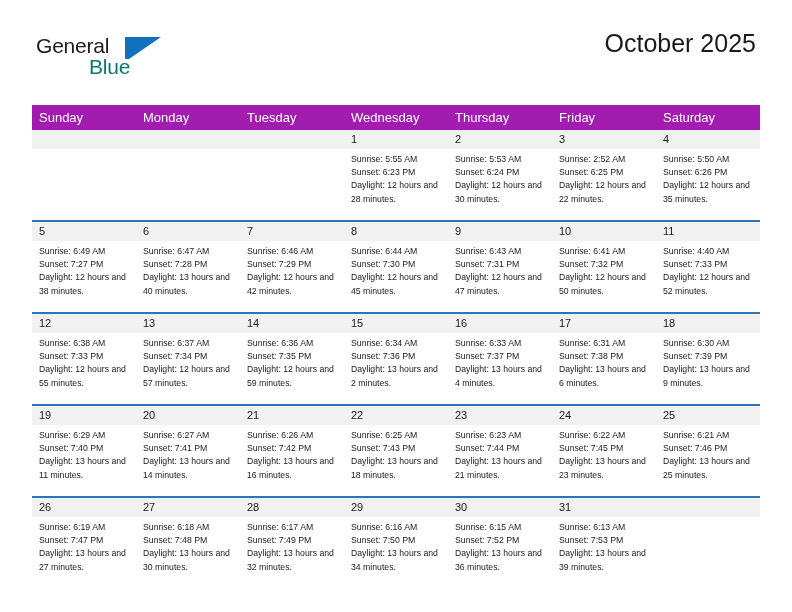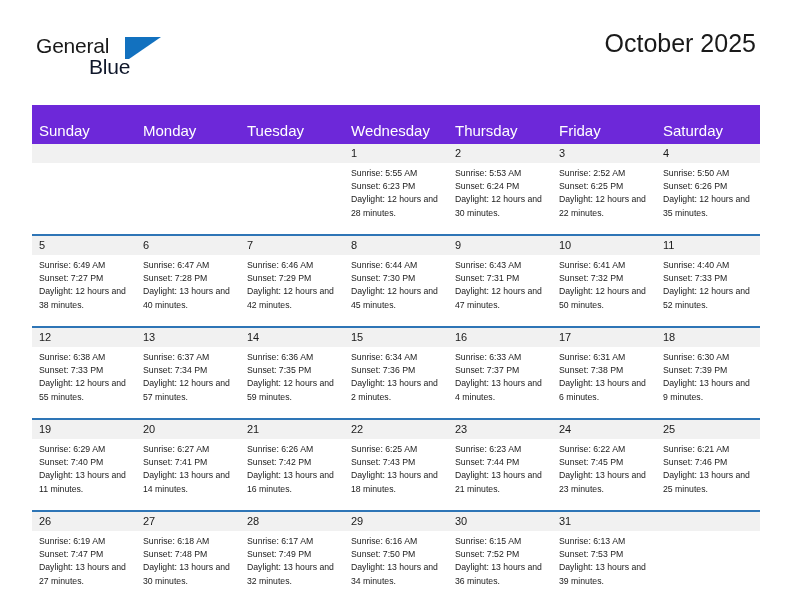--- a/index.html
+++ b/index.html
@@ -44,21 +44,21 @@
     letter-spacing: -0.2px;
     color: #1a1a1a;
     font-family: "Liberation Sans", sans-serif;
   }
   .logo-blue {
     position: absolute;
     left: 53px;
     top: 21px;
     font-size: 21px;
     letter-spacing: -0.2px;
-    color: #0f172a;
+    color: #0f766e;
     font-family: "Liberation Sans", sans-serif;
   }
   .logo-mark {
     position: absolute;
     left: 89px;
     top: 3px;
     width: 36px;
     height: 22px;
   }
   .logo-mark .bar {
@@ -104,26 +104,26 @@
     position: absolute;
     left: 32px;
     top: 105px;
     width: 728px;
     border-collapse: collapse;
     table-layout: fixed;
   }
   .calendar col { width: 104px; }
 
   .calendar thead th {
-    background: #6d28d9;
+    background: #a21caf;
     color: #ffffff;
-    font-size: 15px;
+    font-size: 13px;
     font-weight: normal;
     text-align: left;
-    padding: 17px 0 5px 7px;
+    padding: 5px 0 5px 7px;
     height: 9px;
     border: none;
   }
 
   .calendar tbody td {
     vertical-align: top;
     padding: 0;
     height: 90px;
     border-top: 2px solid #2e75b6;
     background: #ffffff;

